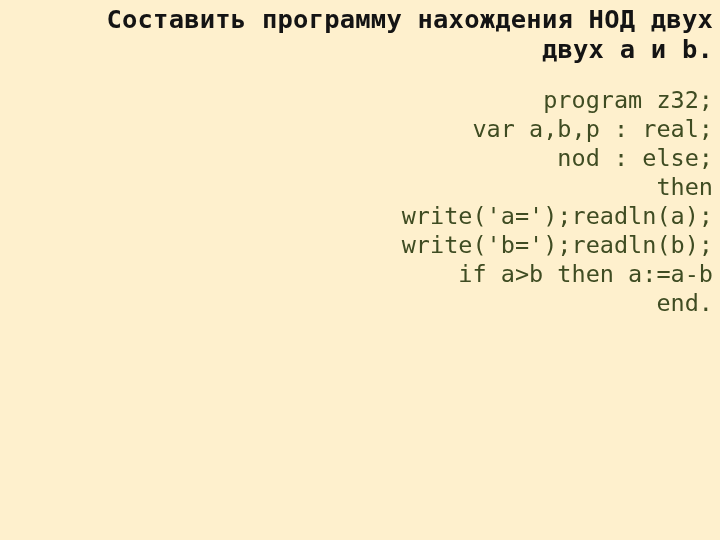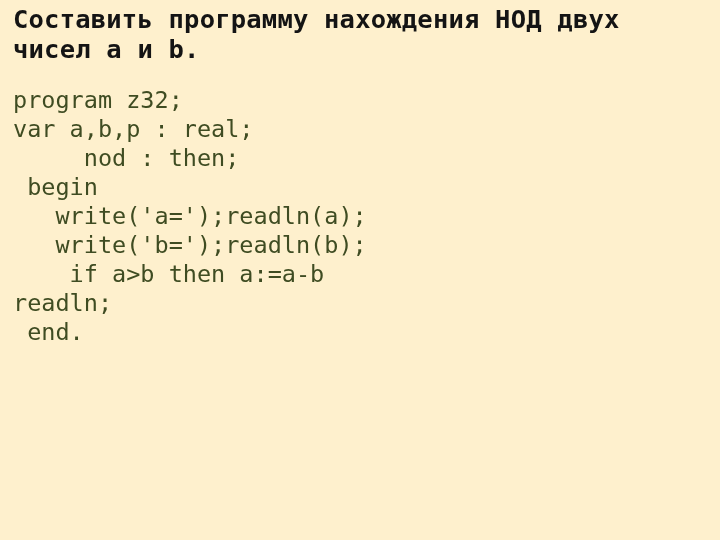--- a/index.html
+++ b/index.html
@@ -13,20 +13,21 @@
     overflow: hidden;
     background: #fef0cd;
     font-family: "DejaVu Sans Mono", monospace;
   }
   #slide {
     position: relative;
     width: 720px;
     height: 540px;
     background: #fef0cd;
     box-sizing: border-box;
+    text-align: right;
   }
 
   
   #task-block {
     position: absolute;
     left: 13px;
     top: 4px;
     width: 700px;
   }
   .task-line {
@@ -56,28 +57,27 @@
     letter-spacing: 0px;
   }
 </style>
 </head>
 <body>
 
 <div id="slide">
 
   <div id="task-block">
     <div class="task-line">Составить программу нахождения НОД двух</div>
-    <div class="task-line">чисел a и b.</div>
+    <div class="task-line">двух a и b.</div>
   </div>
 
   <div id="code-block">
     <div class="code-line">program z32;</div>
     <div class="code-line">var a,b,p : real;</div>
-    <div class="code-line">     nod : then;</div>
-    <div class="code-line"> begin</div>
+    <div class="code-line">     nod : else;</div>
+    <div class="code-line"> then</div>
     <div class="code-line">   write('a=');readln(a);</div>
     <div class="code-line">   write('b=');readln(b);</div>
     <div class="code-line">    if a&gt;b then a:=a-b</div>
-    <div class="code-line">readln;</div>
     <div class="code-line"> end.</div>
   </div>
 
 </div>
 
 </body></html>

